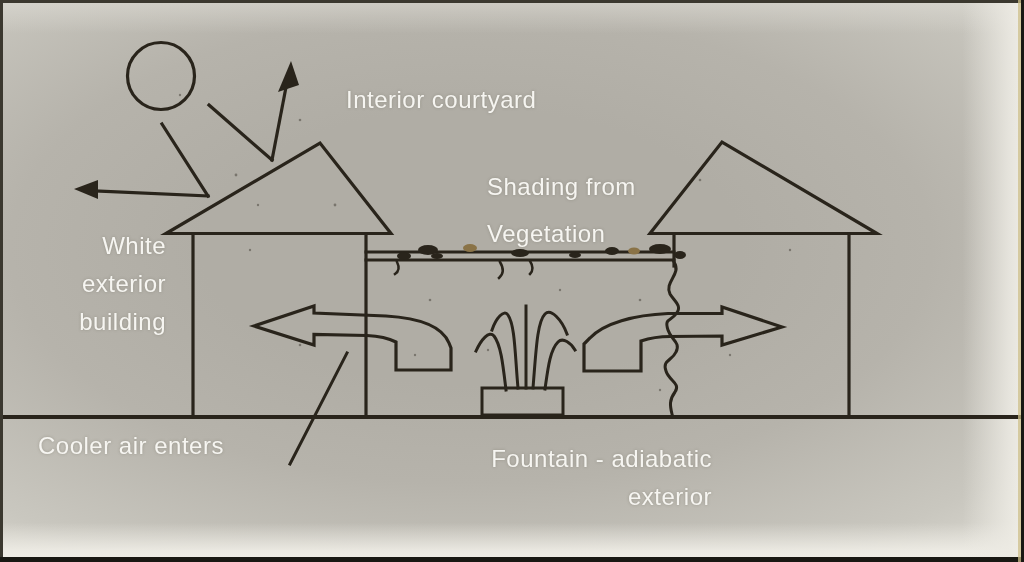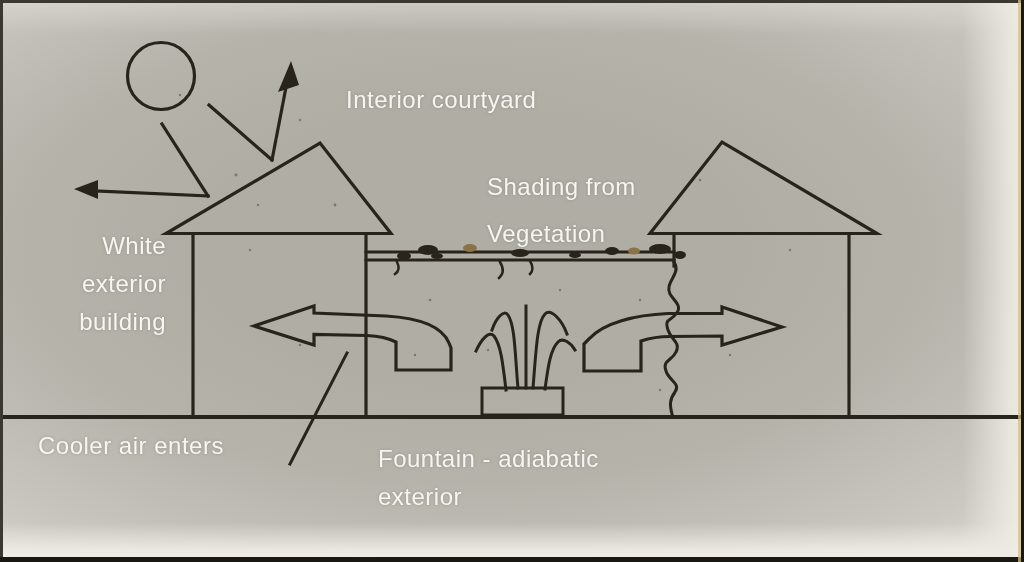--- a/index.html
+++ b/index.html
@@ -26,21 +26,21 @@
     font-size:24px;
     letter-spacing:0.5px;
     text-shadow:0 0 3px rgba(90,85,70,0.35);
     white-space:nowrap;
   }
   .label span{display:block;}
   .lbl-courtyard{left:346px;top:86px;}
   .lbl-shading{left:487px;top:163px;line-height:47px;}
   .lbl-white{left:16px;top:227px;width:150px;line-height:38px;text-align:right;}
   .lbl-cooler{left:38px;top:427px;width:284px;line-height:38px;text-align:left;}
-  .lbl-fountain{left:378px;top:440px;width:312px;line-height:38px;text-align:left;}
+  .lbl-fountain{left:400px;top:440px;width:312px;line-height:38px;text-align:right;}
 </style>
 </head>
 <body>
 
 <div class="stage">
 
   <svg class="diagram" width="1024" height="562" viewBox="0 0 1024 562">
 
     <g fill="none" stroke="#29241b" stroke-width="3.2" stroke-linecap="square" stroke-linejoin="miter">
 

